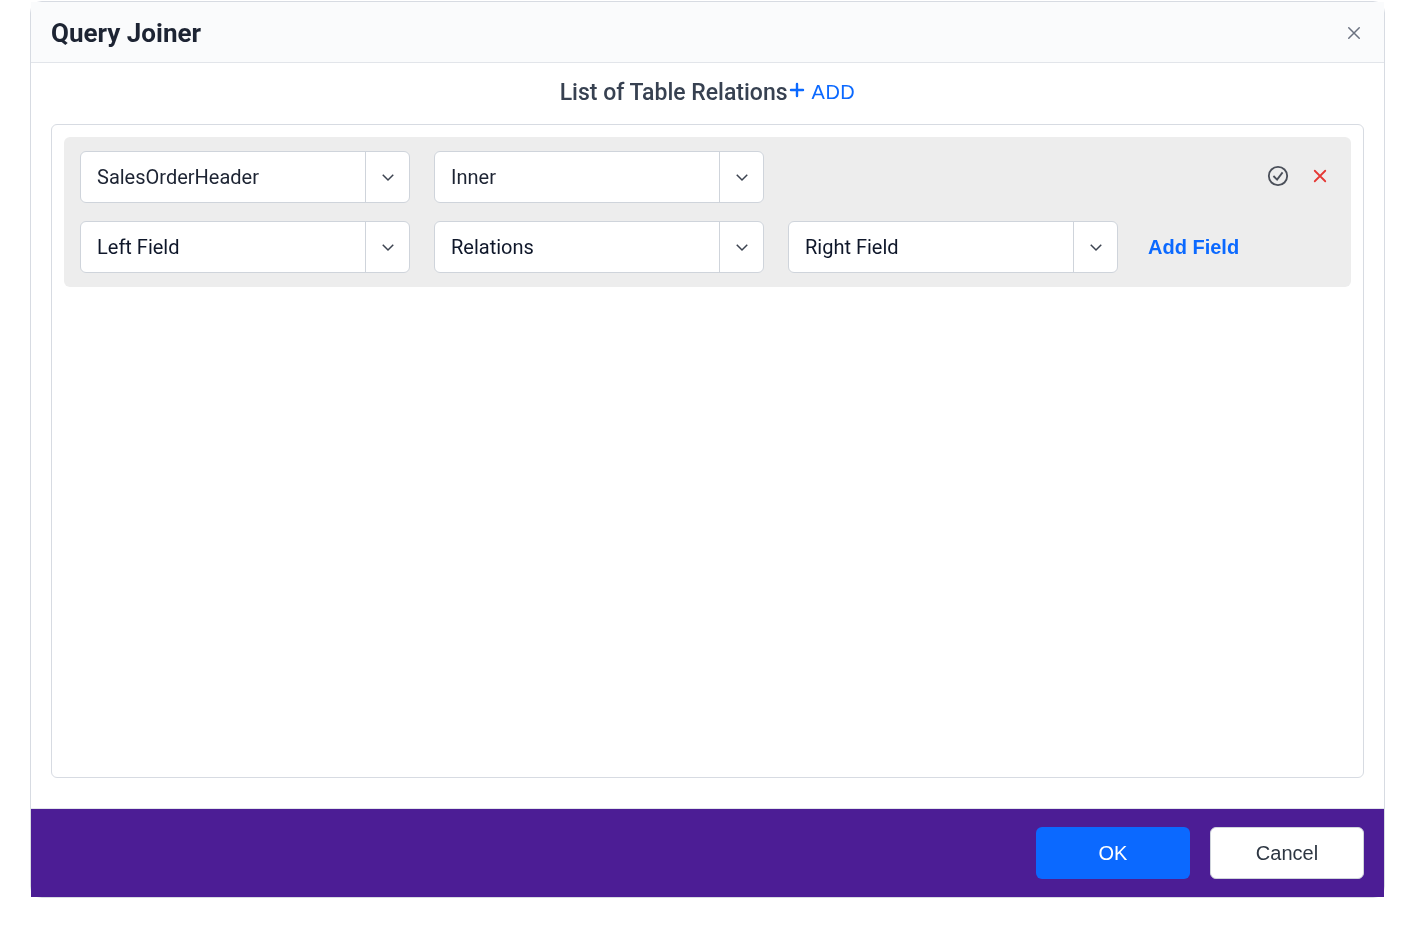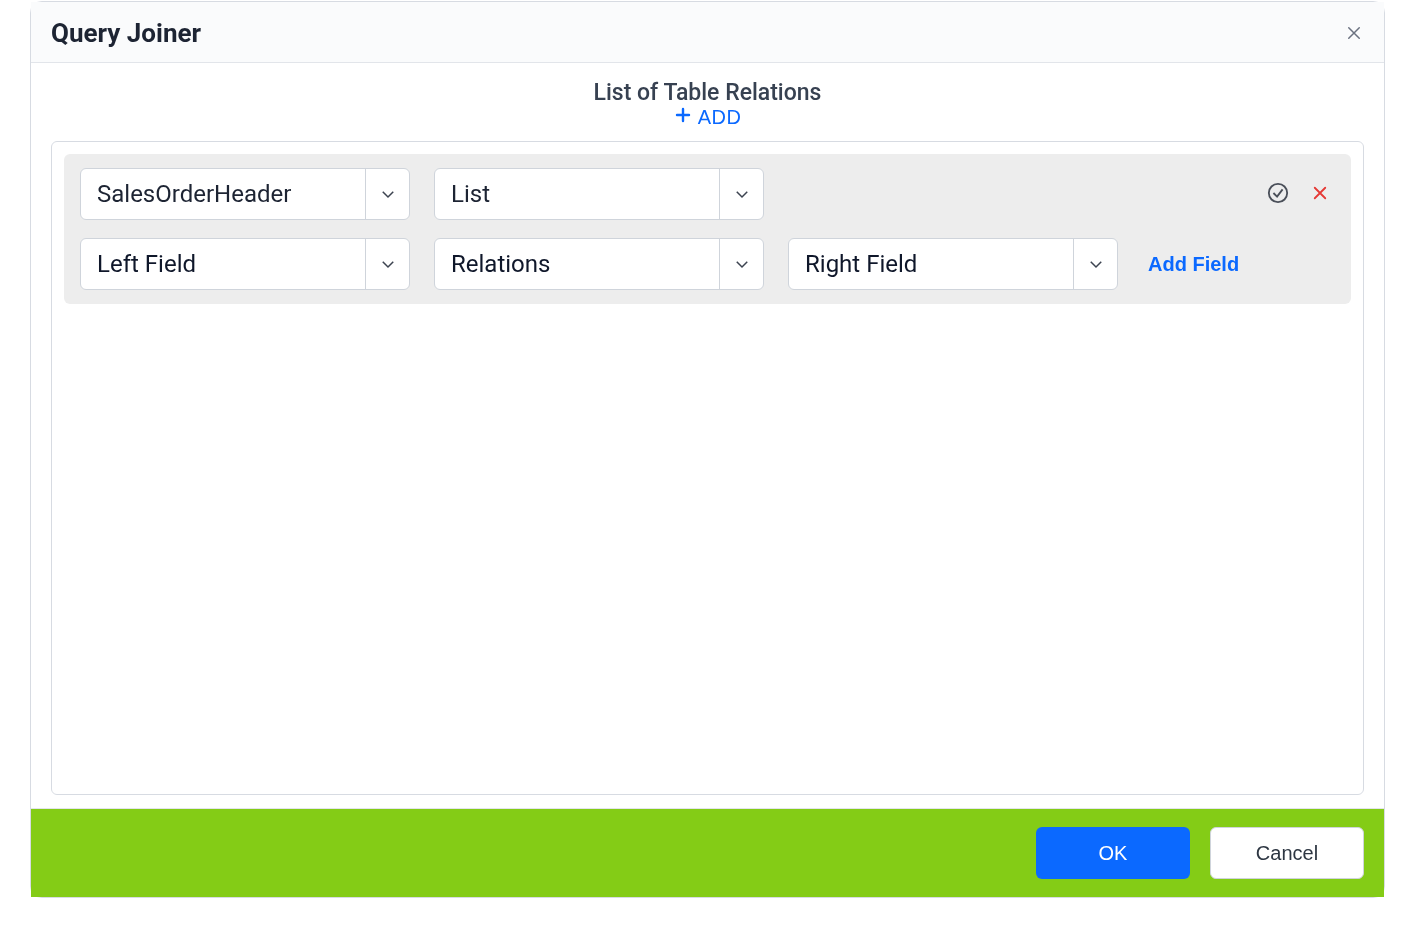--- a/index.html
+++ b/index.html
@@ -43,23 +43,22 @@
   .close-icon svg { width: 18px; height: 18px; }
 
   .dialog-body {
     flex: 1;
     padding: 16px 20px;
     overflow: auto;
   }
   .section-row {
     display: flex;
     align-items: center;
-    justify-content: space-between;
-    margin-bottom: 12px;
-    flex-direction: column;
+    justify-content: center;
+    margin-bottom: 18px;
   }
   .section-title {
     font-size: 23px;
     font-weight: 500;
     color: #374151;
   }
   .add-btn {
     display: inline-flex;
     align-items: center;
     gap: 6px;
@@ -99,21 +98,21 @@
     border-radius: 6px;
     background: #fff;
     width: 330px;
     overflow: hidden;
   }
   .dd-text {
     flex: 1;
     display: flex;
     align-items: center;
     padding: 0 16px;
-    font-size: 24px;
+    font-size: 20px;
     color: #1d2433;
   }
   .dd-text.placeholder { color: #0f172a; }
   .dd-arrow {
     width: 44px;
     border-left: 1px solid #cfd4db;
     display: flex;
     align-items: center;
     justify-content: center;
     cursor: pointer;
@@ -141,21 +140,21 @@
     background: none; border: none;
     color: #0b69ff;
     font-size: 20px;
     font-weight: 600;
     cursor: pointer;
     padding: 0 6px;
   }
 
   .dialog-footer {
     border-top: 1px solid #e2e5ea;
-    background: #84cc16;
+    background: #4c1d95;
     padding: 18px 20px;
     display: flex;
     justify-content: flex-end;
     gap: 20px;
   }
   .btn {
     min-width: 154px;
     height: 52px;
     border-radius: 6px;
     font-size: 20px;
@@ -206,21 +205,21 @@
           <div class="dd">
             <div class="dd-text">SalesOrderHeader</div>
             <div class="dd-arrow">
               <svg viewBox="0 0 24 24">
                   <polyline points="5,9 12,16 19,9"></polyline>
                 </svg>
             </div>
           </div>
 
           <div class="dd">
-            <div class="dd-text">List</div>
+            <div class="dd-text">Inner</div>
             <div class="dd-arrow">
               <svg viewBox="0 0 24 24">
                   <polyline points="5,9 12,16 19,9"></polyline>
                 </svg>
             </div>
           </div>
 
 
           <div class="relation-actions">
             <button class="icon-btn check-icon">

